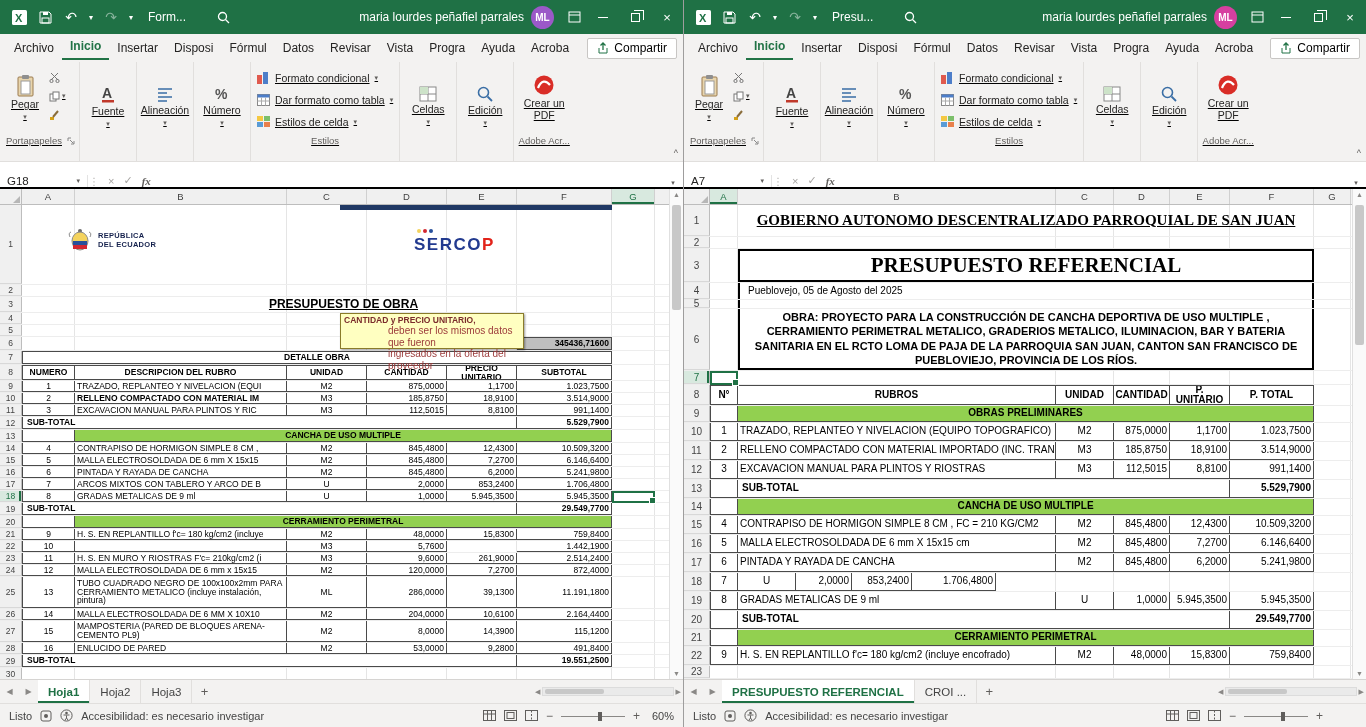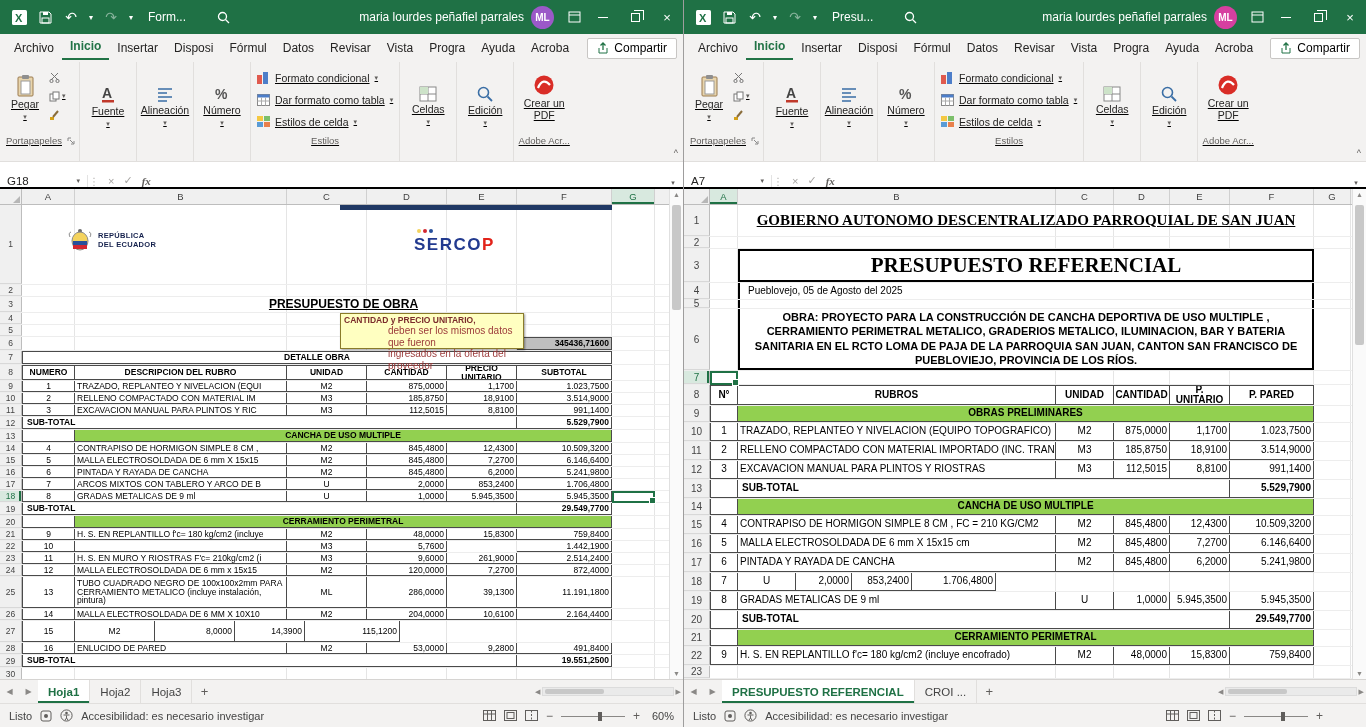--- a/index.html
+++ b/index.html
@@ -508,21 +508,21 @@
           <div class="c td c-center bl" style="width: 53px;">1</div>
           <div class="c td c-left" style="width: 212px;">TRAZADO, REPLANTEO Y NIVELACION (EQUI</div>
           <div class="c td c-center" style="width: 80px;">M2</div>
           <div class="c td c-right" style="width: 80px;">875,0000</div>
           <div class="c td c-right" style="width: 70px;">1,1700</div>
           <div class="c td c-right" style="width: 95px;">1.023,7500</div>
         </div>
         <div class="grid-row" style="height: 12px;">
           <div class="rn" style="width: 22px;">10</div>
           <div class="c td c-center bl" style="width: 53px;">2</div>
-          <div class="c td c-left" style="width: 212px;">RELLENO COMPACTADO CON MATERIAL IM</div>
+          <div class="c td c-left" style="width: 212px; font-weight: bold;">RELLENO COMPACTADO CON MATERIAL IM</div>
           <div class="c td c-center" style="width: 80px;">M3</div>
           <div class="c td c-right" style="width: 80px;">185,8750</div>
           <div class="c td c-right" style="width: 70px;">18,9100</div>
           <div class="c td c-right" style="width: 95px;">3.514,9000</div>
         </div>
         <div class="grid-row" style="height: 12px;">
           <div class="rn" style="width: 22px;">11</div>
           <div class="c td c-center bl" style="width: 53px;">3</div>
           <div class="c td c-left" style="width: 212px;">EXCAVACION MANUAL PARA PLINTOS Y RIC</div>
           <div class="c td c-center" style="width: 80px;">M3</div>
@@ -645,20 +645,21 @@
           <div class="c td c-center bl" style="width: 53px;">14</div>
           <div class="c td c-left" style="width: 212px;">MALLA ELECTROSOLDADA DE 6 MM X 10X10</div>
           <div class="c td c-center" style="width: 80px;">M2</div>
           <div class="c td c-right" style="width: 80px;">204,0000</div>
           <div class="c td c-right" style="width: 70px;">10,6100</div>
           <div class="c td c-right" style="width: 95px;">2.164,4400</div>
         </div>
         <div class="grid-row" style="height: 22px;">
           <div class="rn" style="width: 22px;">27</div>
           <div class="c td c-center bl" style="width: 53px;">15</div>
+          <div class="c td c-left wrap" style="width: 212px;">MAMPOSTERIA (PARED DE BLOQUES ARENA-CEMENTO PL9)</div>
           <div class="c td c-center" style="width: 80px;">M2</div>
           <div class="c td c-right" style="width: 80px;">8,0000</div>
           <div class="c td c-right" style="width: 70px;">14,3900</div>
           <div class="c td c-right" style="width: 95px;">115,1200</div>
         </div>
         <div class="grid-row" style="height: 12px;">
           <div class="rn" style="width: 22px;">28</div>
           <div class="c td c-center bl" style="width: 53px;">16</div>
           <div class="c td c-left" style="width: 212px;">ENLUCIDO DE PARED</div>
           <div class="c td c-center" style="width: 80px;">M2</div>
@@ -1057,21 +1058,21 @@
         <div class="grid-row" style="height: 14px;">
           <div class="rn hl" style="width: 26px;">7</div>
         </div>
         <div class="grid-row" style="height: 21px;">
           <div class="rn" style="width: 26px;">8</div>
           <div class="c th bl" style="width: 28px;">N°</div>
           <div class="c th" style="width: 318px;">RUBROS</div>
           <div class="c th" style="width: 58px;">UNIDAD</div>
           <div class="c th" style="width: 56px;">CANTIDAD</div>
           <div class="c th" style="width: 60px;">P. UNITARIO</div>
-          <div class="c th" style="width: 84px;">P. PARED</div>
+          <div class="c th" style="width: 84px;">P. TOTAL</div>
         </div>
         <div class="grid-row" style="height: 17px;">
           <div class="rn" style="width: 26px;">9</div>
           <div class="c td bl" style="width: 28px;"></div>
           <div class="c section" style="width: 576px;">OBRAS PRELIMINARES</div>
         </div>
         <div class="grid-row" style="height: 19px;">
           <div class="rn" style="width: 26px;">10</div>
           <div class="c td c-center bl" style="width: 28px;">1</div>
           <div class="c td c-left" style="width: 318px;">TRAZADO, REPLANTEO Y NIVELACION (EQUIPO TOPOGRAFICO)</div>

